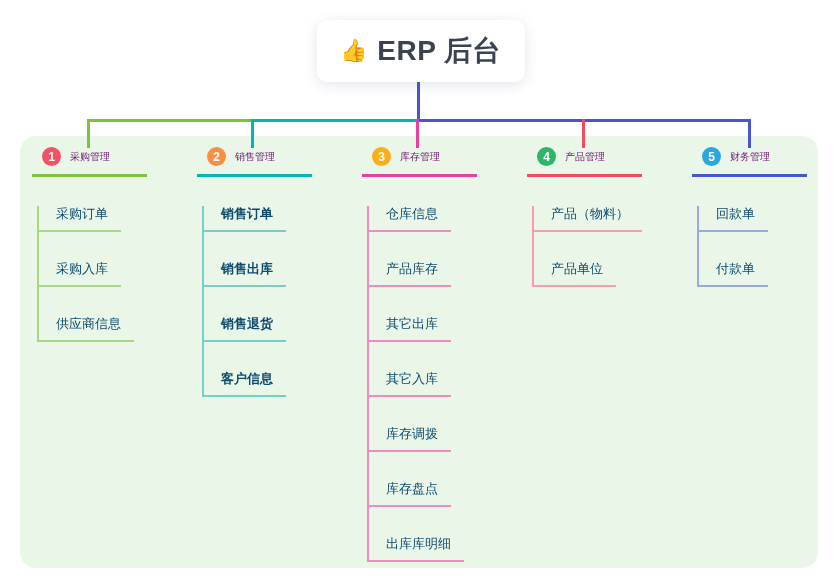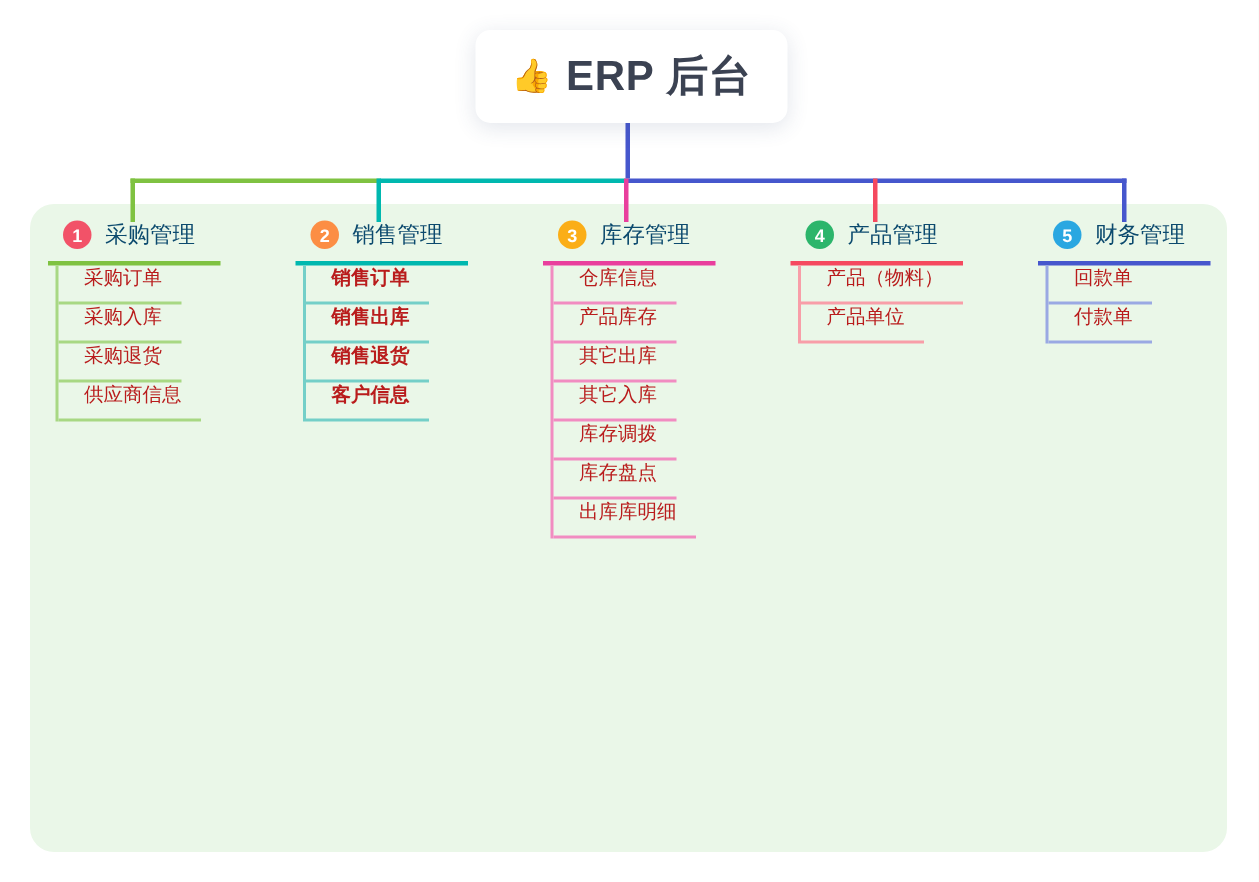--- a/index.html
+++ b/index.html
@@ -24,25 +24,25 @@
 
   .branch{position:absolute;top:147px;z-index:2;}
   .b1{left:32px;} .b2{left:197px;} .b3{left:362px;} .b4{left:527px;} .b5{left:692px;}
 
   .branch-header{display:flex;align-items:center;gap:9px;box-sizing:border-box;
                  padding:0 10px 8px 10px;border-bottom:3px solid;min-width:115px;
                  width:fit-content;white-space:nowrap;cursor:pointer;}
   .badge{width:19px;height:19px;border-radius:50%;flex:none;color:#fff;
          font-size:12px;font-weight:bold;display:flex;align-items:center;
          justify-content:center;line-height:1;}
-  .branch-label{font-size:15px;color:#0c4a6e;}
+  .branch-label{font-size:10px;color:#701a75;}
 
   .items{margin-left:5px;border-left:2px solid;width:fit-content;}
-  .item{width:fit-content;padding:0 13px 9px 17px;
-        border-bottom:2px solid;font-size:13px;line-height:15px;color:#b91c1c;
+  .item{width:fit-content;margin-top:29px;padding:0 13px 9px 17px;
+        border-bottom:2px solid;font-size:13px;line-height:15px;color:#0c4a6e;
         white-space:nowrap;cursor:pointer;}
 
   .b1 .branch-header{border-color:#7fc241;} .b1 .badge{background:#f25268;}
   .b1 .items{border-color:#a8d883;} .b1 .item{border-color:#a8d883;}
 
   .b2 .branch-header{border-color:#00b8af;} .b2 .badge{background:#fc8e44;}
   .b2 .items{border-color:#74cfc8;font-weight:bold;} .b2 .item{border-color:#74cfc8;}
 
   .b3 .branch-header{border-color:#e93f9d;} .b3 .badge{background:#fbae17;}
   .b3 .items{border-color:#f18cc1;} .b3 .item{border-color:#f18cc1;}
@@ -79,21 +79,20 @@
   <div class="branch b1">
     <div class="branch-header">
       <span class="badge">1</span>
       <span class="branch-label">采购管理</span>
     </div>
     <div class="items">
   <div class="item">采购订单</div>
 
   <div class="item">采购入库</div>
 
-  <div class="item">采购退货</div>
 
   <div class="item">供应商信息</div>
 </div>
   </div>
 
   <div class="branch b2">
     <div class="branch-header">
       <span class="badge">2</span>
       <span class="branch-label">销售管理</span>
     </div>

